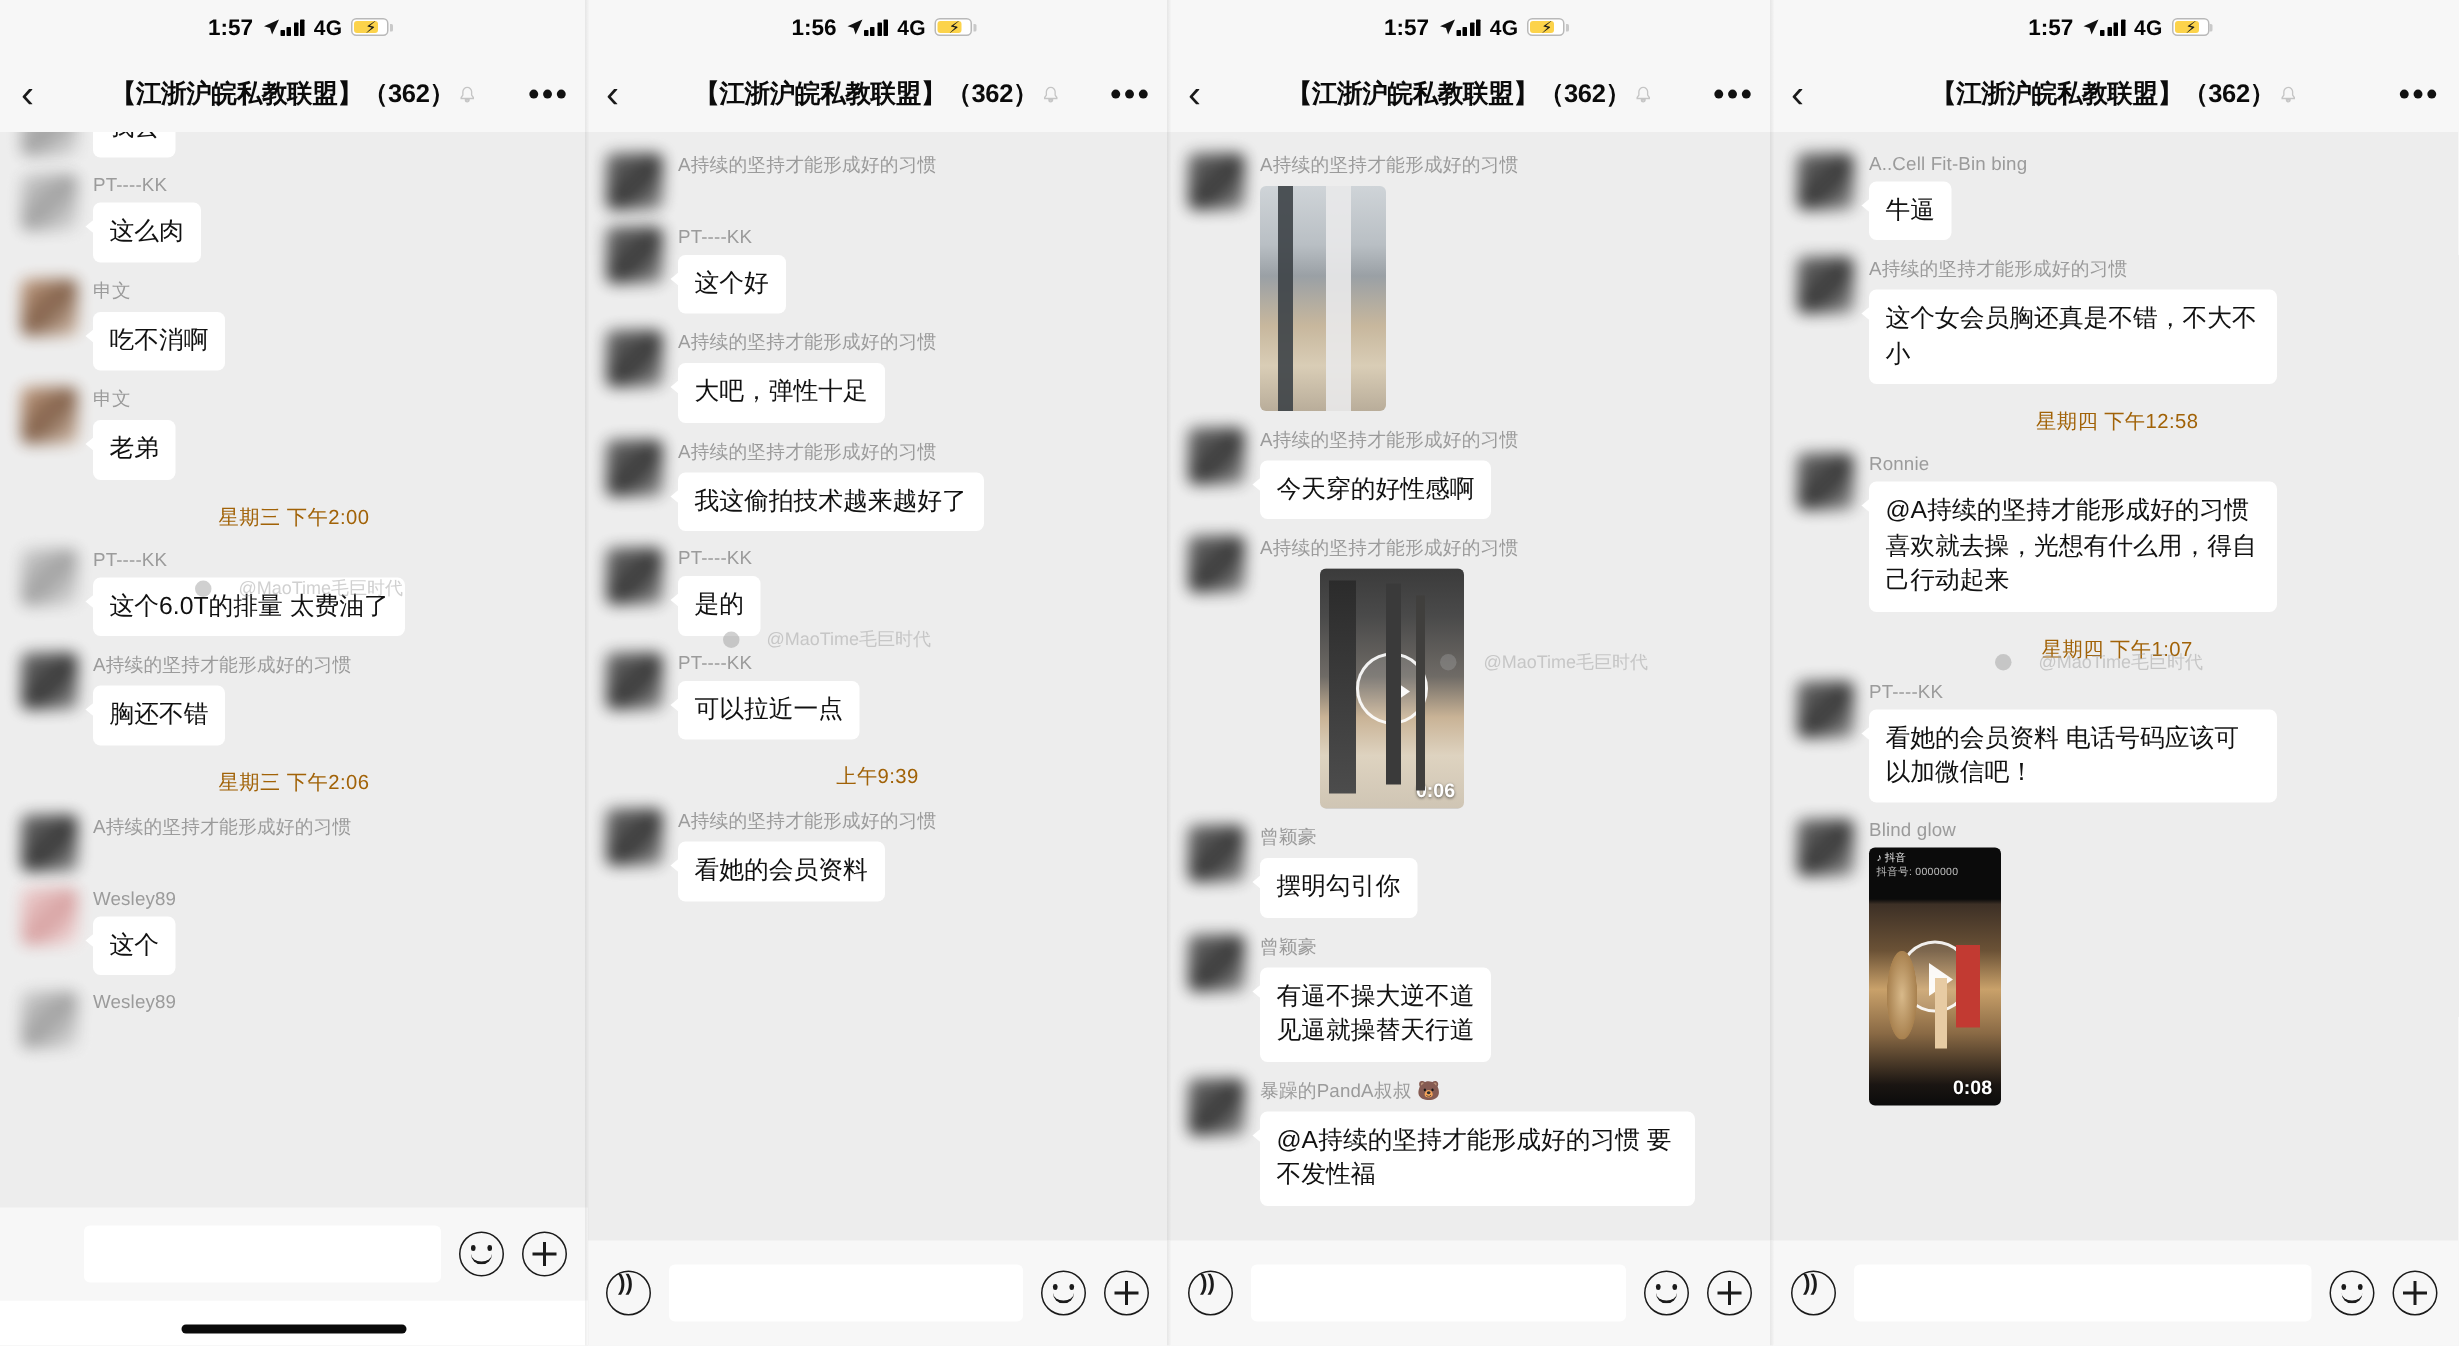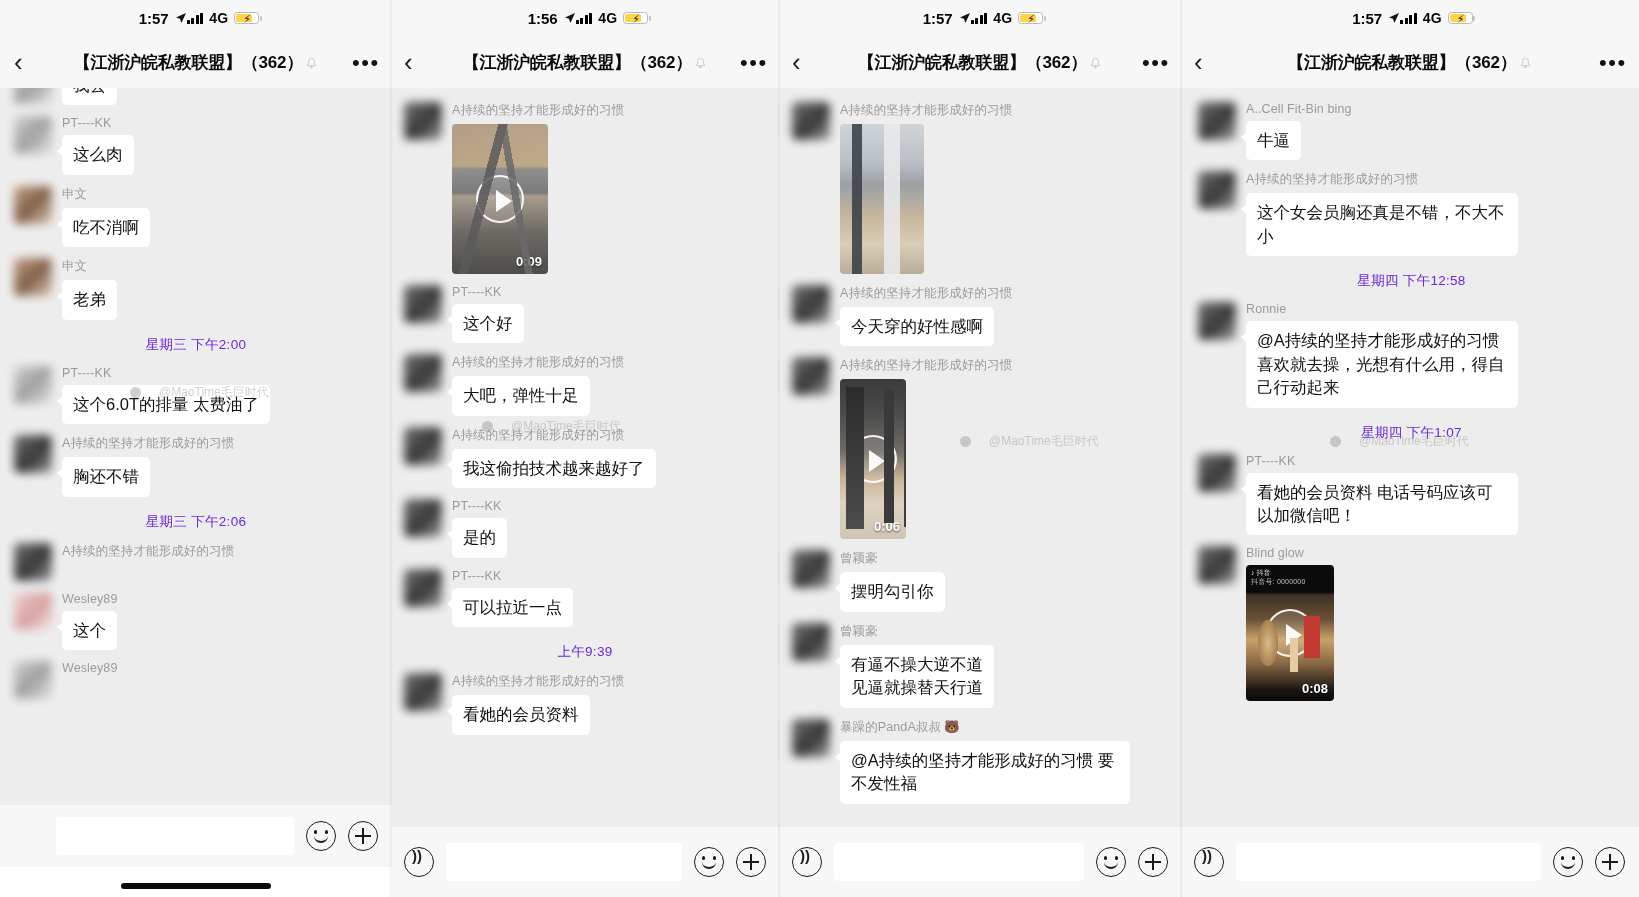--- a/index.html
+++ b/index.html
@@ -113,21 +113,21 @@
   .chat{
     position:absolute;
     left:0; right:0;
     top:88px; bottom:0;
     background:#ededed;
     padding: 0 14px 0 14px;
     overflow:hidden;
   }
   .daystamp{
     text-align:center;
-    color:#6d28d9;
+    color:#a16207;
     font-size:13.5px;
     margin:16px 0 12px;
     letter-spacing:.3px;
   }
   .row{
     display:flex;
     align-items:flex-start;
     margin-bottom:11px;
   }
   .avatar{
@@ -213,24 +213,25 @@
   }
   .art-gym1::after{
     content:"";
     position:absolute; inset:0;
     background:
       linear-gradient(105deg, transparent 34%, #5b5b5b 34%, #5b5b5b 41%, transparent 41%),
       linear-gradient(80deg, transparent 60%, #6a6a6a 60%, #6a6a6a 66%, transparent 66%);
     opacity:.85;
   }
   .art-gym2{
-    width:66px; height:160px;
+    width:96px; height:160px;
     background:
       linear-gradient(to bottom, #3b3b3b 0%, #4a4a4a 20%, #6f6b66 45%, #c9b396 62%, #ded3c0 78%, #cfc5b4 100%),
       #555;
+    margin-left: 40px;
   }
   .art-gym2::after{
     content:"";
     position:absolute; left:6px; top:8px; width:18px; bottom:10px;
     background:linear-gradient(to bottom,#2b2b2b,#4c4c4c);
     box-shadow: 34px -2px 0 -4px #3a3a3a, 52px 4px 0 -6px #403f3d;
   }
   .art-gym3{
     width:84px; height:150px;
     background:
@@ -238,21 +239,21 @@
   }
   .art-gym3::after{
     content:"";
     position:absolute; inset:0;
     background:
       linear-gradient(90deg, transparent 14%, #3d4348 14%, #3d4348 26%, transparent 26%),
       linear-gradient(90deg, transparent 52%, #e9e9ea 52%, #e9e9ea 72%, transparent 72%);
     opacity:.9;
   }
   .art-douyin{
-    width:88px; height:136px;
+    width:88px; height:172px;
     background:
       linear-gradient(to bottom,#0b0b0b 0%, #0b0b0b 20%, #3d3026 22%, #6b5236 40%, #c9a16a 55%, #8a6a45 72%, #1a1512 92%, #0b0b0b 100%);
   }
   .art-douyin::after{
     content:"";
     position:absolute; left:14%; top:40%; width:22%; height:34%;
     background:radial-gradient(ellipse at center,#d8b98a,#a8814f 70%,transparent 72%);
     box-shadow: 44px -6px 0 -2px #c23a32, 26px 12px 0 -6px #e7cba3;
   }
   .dy-tag{
@@ -511,24 +512,20 @@
     <div class="chat">
       <div class="wm" style="left:92px; top:330px;">
           <span class="wb"></span>
           <span>@MaoTime毛巨时代</span>
         </div>
 
       <div class="row" style="margin-top:14px;">
         <div class="avatar dark"></div>
         <div class="msgcol">
           <div class="sender">A持续的坚持才能形成好的习惯</div>
-          <div class="thumb art-gym1">
-            <span class="playbtn"></span>
-            <span class="dur">0:09</span>
-          </div>
         </div>
       </div>
 
       <div class="row">
         <div class="avatar dark"></div>
         <div class="msgcol">
           <div class="sender">PT----KK</div>
           <div class="bubble">这个好</div>
         </div>
       </div>

